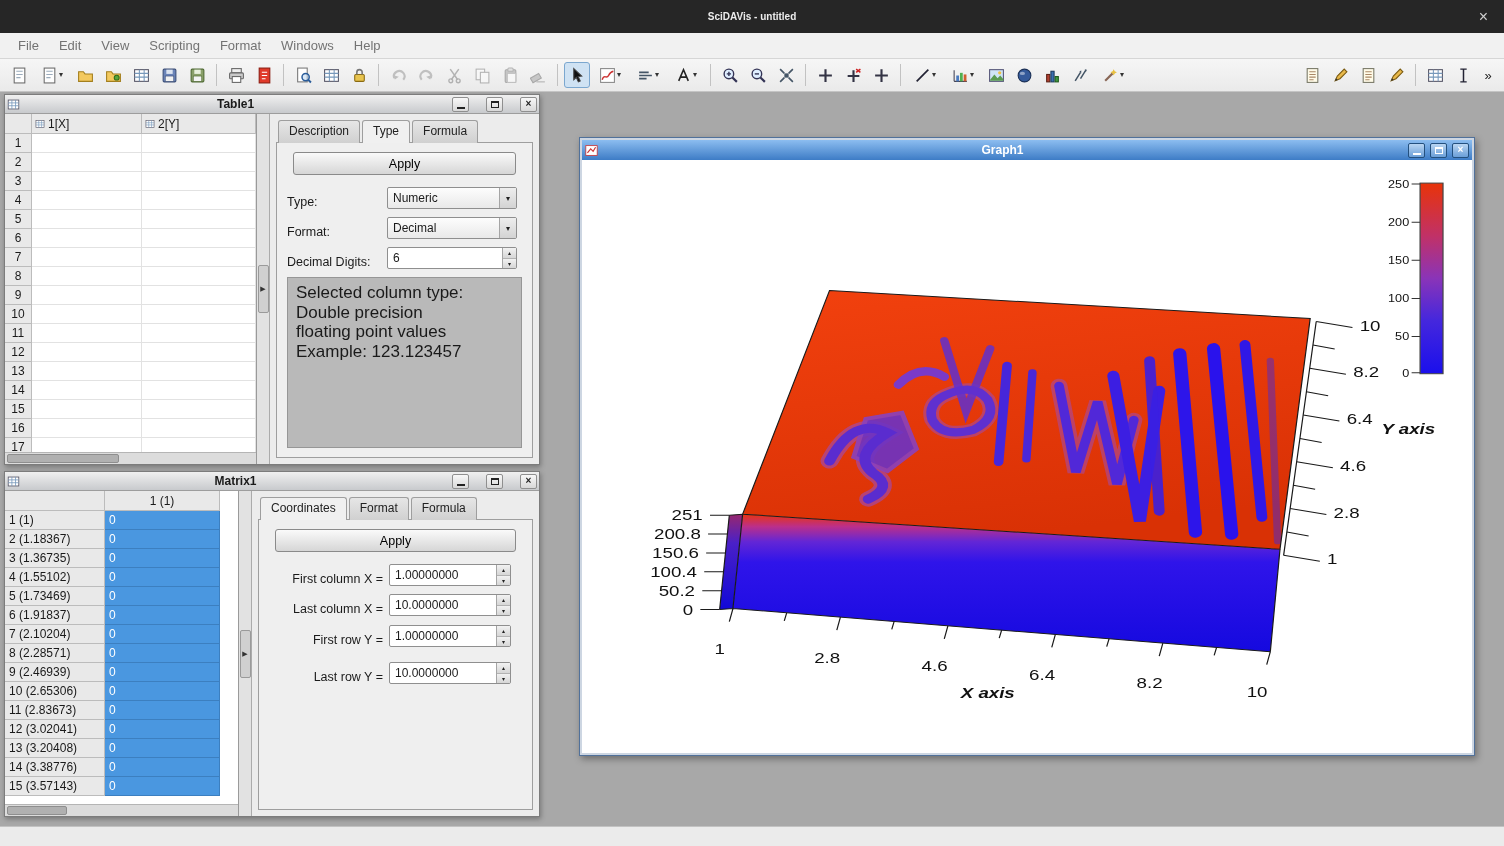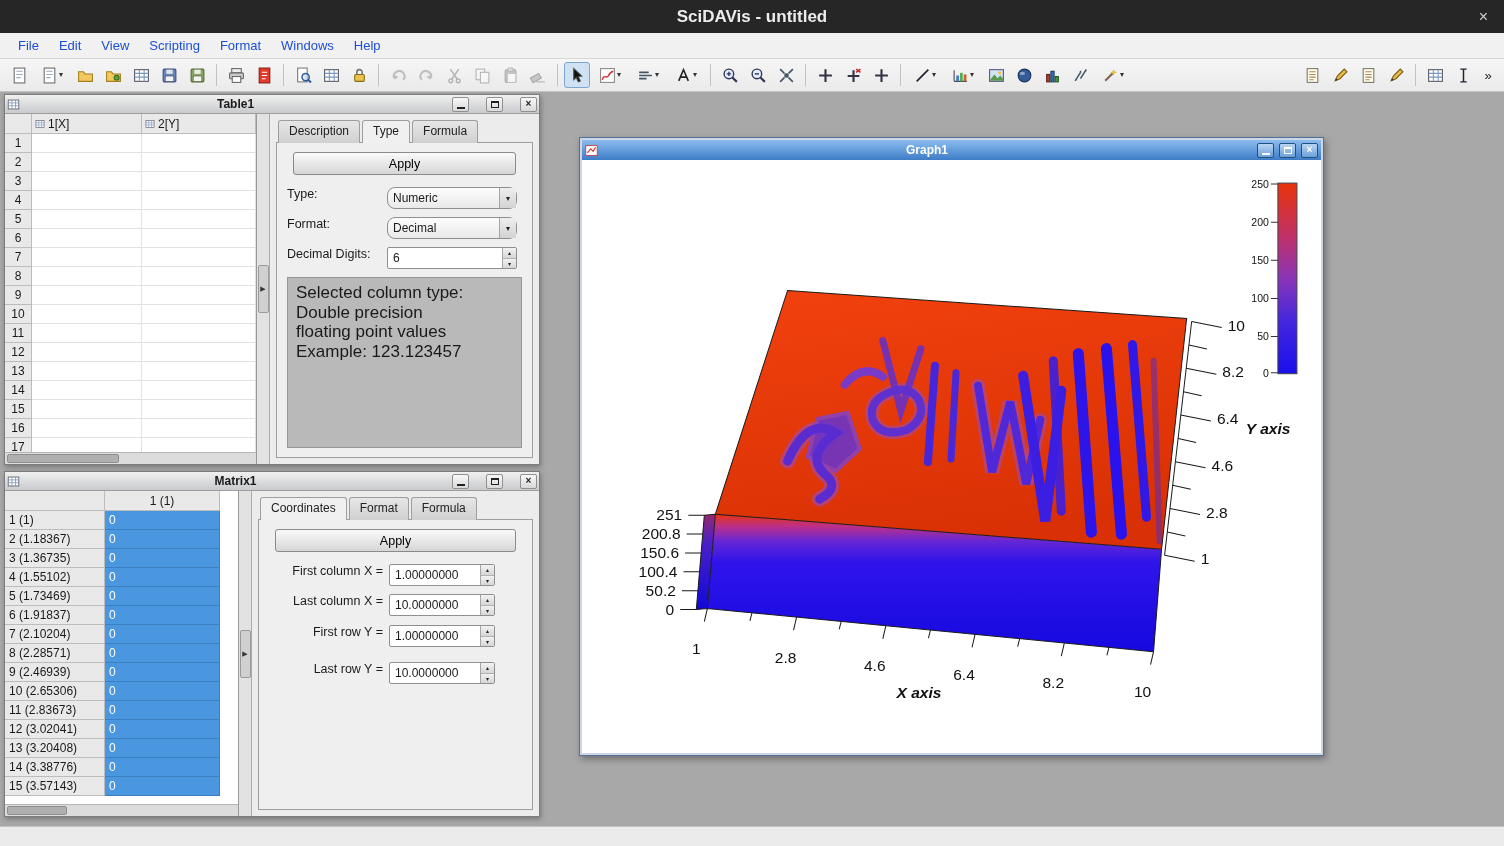--- a/index.html
+++ b/index.html
@@ -2,26 +2,26 @@
 <html><head>
 <meta charset="utf-8">
 <style>
   *{box-sizing:border-box;margin:0;padding:0}
   html,body{width:1504px;height:846px;overflow:hidden;background:#555}
   body{font-family:"Liberation Sans","DejaVu Sans",sans-serif;color:#1a1a1a}
   .app{position:relative;width:1504px;height:846px;background:#a8a8a8}
 
   
   .titlebar{position:absolute;left:0;top:0;width:100%;height:33px;background:#262626;display:flex;align-items:center;justify-content:center}
-  .titlebar .title{color:#ececec;font-size:17px;font-weight:bold}
+  .titlebar .title{color:#ececec;font-size:10px;font-weight:bold}
   .titlebar .close{position:absolute;right:16px;top:0;height:33px;display:flex;align-items:center;color:#cfcfcf;font-size:16px;cursor:default}
 
   
   .menubar{position:absolute;left:0;top:33px;width:100%;height:26px;background:#f1f1f1;border-bottom:1px solid #d6d6d6;display:flex;align-items:center;padding-left:8px}
-  .mi{padding:4px 10px;font-size:13px;color:#1d4ed8}
+  .mi{padding:4px 10px;font-size:13px;color:#737373}
 
   
   .toolbar{position:absolute;left:0;top:59px;width:100%;height:33px;background:linear-gradient(#f6f6f6,#eaeaea);border-bottom:1px solid #c4c4c4;display:flex;align-items:center;padding:0 6px;gap:2px}
   .tb{width:26px;height:26px;display:flex;align-items:center;justify-content:center;border-radius:3px;flex:none}
   .tb svg{width:17px;height:17px}
   .tb.wide{width:36px;gap:1px}
   .tb .dd{font-style:normal;font-size:8px;color:#333;line-height:1}
   .tb.dis{filter:grayscale(1) opacity(.45)}
   .tb.act{background:#cfe2f3;border:1px solid #7ba7cf}
   .tsep{width:1px;height:22px;background:#c2c2c2;margin:0 4px;flex:none}
@@ -66,32 +66,32 @@
   .dock{width:13px;flex:none;background:#e2e2e2;border-right:1px solid #ababab;display:flex;align-items:center;justify-content:center}
   .dockbtn{width:11px;height:48px;background:#d0d0d0;border:1px solid #9a9a9a;border-radius:2px;display:flex;align-items:center;justify-content:center;font-size:7px;color:#333}
 
   
   .panel{flex:1;display:flex;flex-direction:column;background:#ececec;padding:5px 6px 6px;min-width:0}
   .tabs{display:flex;padding-left:2px;position:relative;z-index:2}
   .tab{padding:3px 10px 4px;font-size:12px;border:1px solid #9e9e9e;border-bottom:none;background:linear-gradient(#e6e6e6,#d0d0d0);margin-right:2px;border-radius:3px 3px 0 0;position:relative;top:1px;color:#222}
   .tab.active{background:#f0f0f0;padding-bottom:5px}
   .panelbox{flex:1;border:1px solid #9e9e9e;background:#efefef;padding:9px 10px;display:flex;flex-direction:column;gap:8px;min-height:0}
   .applybtn{height:23px;margin:0 6px 4px;border:1px solid #8a8a8a;border-radius:3px;background:linear-gradient(#fafafa,#d6d6d6);font-size:12.5px;display:flex;align-items:center;justify-content:center}
-  .formrow{display:flex;align-items:flex-start;flex:none}
+  .formrow{display:flex;align-items:flex-end;flex:none}
   .flabel{font-size:12.5px;flex:none}
   .t1 .flabel{width:100px}
-  .combo{display:flex;align-items:center;border:1px solid #8f8f8f;border-radius:8px;background:linear-gradient(#fdfdfd,#e9e9e9);height:22px;width:130px;flex:none}
+  .combo{display:flex;align-items:center;border:1px solid #8f8f8f;border-radius:2px;background:linear-gradient(#fdfdfd,#e9e9e9);height:22px;width:130px;flex:none}
   .combo .cval{flex:1;padding-left:5px;font-size:12px;white-space:nowrap;overflow:hidden}
   .combo .arr{width:17px;height:100%;border-left:1px solid #a5a5a5;display:flex;align-items:center;justify-content:center;font-size:8px;font-style:normal;background:linear-gradient(#eeeeee,#d3d3d3);color:#222}
   .spinbox{display:flex;border:1px solid #8f8f8f;background:#fff;height:22px;border-radius:2px;flex:none}
   .spinbox .sval{flex:1;padding-left:5px;font-size:12px;display:flex;align-items:center;white-space:nowrap;overflow:hidden}
   .spin{width:14px;flex:none;display:flex;flex-direction:column;border-left:1px solid #a5a5a5}
   .spin i{flex:1;display:flex;align-items:center;justify-content:center;font-size:6px;font-style:normal;background:linear-gradient(#f2f2f2,#d6d6d6);color:#222}
   .spin i:first-child{border-bottom:1px solid #b2b2b2}
-  .sb130{width:130px}.sb106{width:106px}
+  .sb130{width:130px}.sb106{width:122px}
   .infobox{flex:1;background:#b9b9b9;border:1px solid #969696;padding:5px 8px;font-size:17px;line-height:1.15;white-space:pre-line;min-height:0}
   .m1 .flabel{width:108px;text-align:right;margin-right:6px}
   .m1 .formrow{justify-content:flex-start;padding-left:6px}
 
   
   .gwin{position:absolute;background:#cdd6e2;border:1px solid #51719a;box-shadow:2px 3px 7px rgba(0,0,0,.35);display:flex;flex-direction:column;padding:2px}
   .gtitle{height:20px;flex:none;display:flex;align-items:center;gap:4px;padding:0 3px;background:linear-gradient(#8cbdf0,#3d7cc6);color:#fff;font-size:12px;font-weight:bold}
   .gtitle .ttl{flex:1;text-align:center}
   .gwbtn{width:17px;height:15px;border:1px solid #24507e;background:linear-gradient(#b9d5f2,#6b9fd8);border-radius:2px;display:flex;align-items:center;justify-content:center;color:#fff;font-size:10px;line-height:1;margin-left:1px}
   .gcanvas{flex:1;background:#fff;position:relative;min-height:0}
@@ -812,21 +812,21 @@
                       <i>▾</i>
                     </span>
                 </span>
               </div>
               </div>
           </div>
         </div>
       </div>
     </div>
 
-    <div class="gwin" style="left:579px;top:45px;width:745px;height:619px">
+    <div class="gwin" style="left:579px;top:45px;width:896px;height:619px">
       <div class="gtitle">
         <span class="wicon">
             <svg viewBox="0 0 16 16" style="width:13px;height:13px;display:block">
               <use href="#s-gicon"></use>
             </svg>
           </span>
         <span class="ttl">Graph1</span>
         <span class="gwbtn">
             <i class="gmin" style="background:#fff"></i>
           </span>

